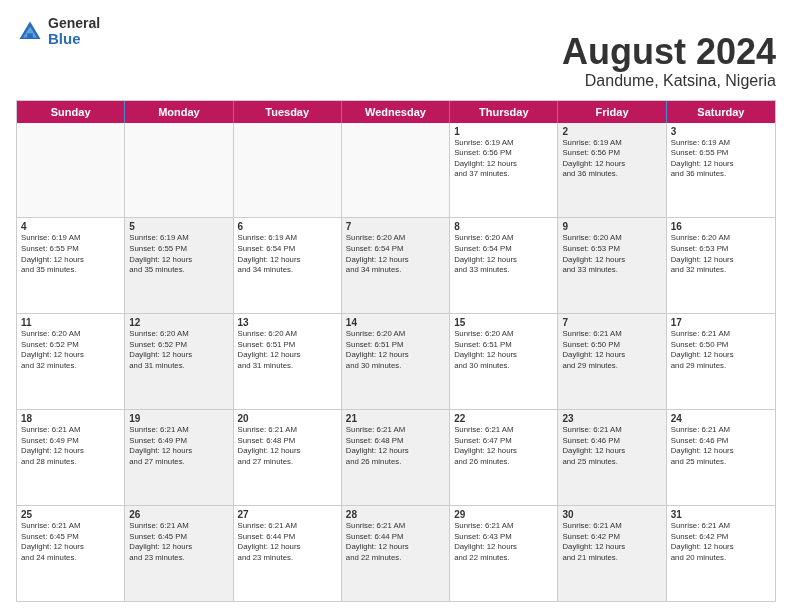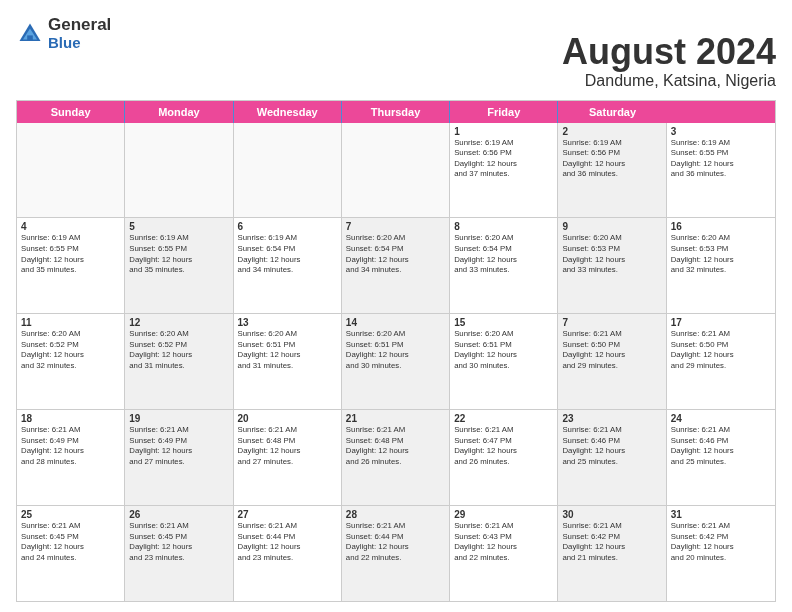--- a/index.html
+++ b/index.html
@@ -27,21 +27,21 @@
       display: flex;
       align-items: center;
       gap: 4px;
     }
     .logo-text {
       display: flex;
       flex-direction: column;
       line-height: 1.1;
     }
     .logo-general {
-      font-size: 17px;
+      font-size: 14px;
       font-weight: bold;
       color: #333;
     }
     .logo-blue {
       font-size: 15px;
       font-weight: bold;
       color: #2a6bb5;
     }
     .logo-icon {
       width: 28px;
@@ -63,21 +63,21 @@
     }
     .calendar {
       flex: 1;
       display: flex;
       flex-direction: column;
       border: 1px solid #ccc;
     }
     .cal-header {
       display: grid;
       grid-template-columns: repeat(7, 1fr);
-      background: #ec4899;
+      background: #be185d;
     }
     .cal-header-cell {
       color: #fff;
       font-size: 11px;
       font-weight: bold;
       padding: 5px 4px;
       text-align: center;
       border-right: 1px solid #4a8bd5;
     }
     .cal-header-cell:last-child { border-right: none; }
@@ -137,20 +137,21 @@
     <div class="title-area">
       <div class="main-title">August 2024</div>
       <div class="subtitle">Dandume, Katsina, Nigeria</div>
     </div>
   </div>
 
   <div class="calendar">
     <div class="cal-header" id="cal-header">
         <div class="cal-header-cell">Sunday</div>
         <div class="cal-header-cell">Monday</div>
+        <div class="cal-header-cell">Tuesday</div>
         <div class="cal-header-cell">Wednesday</div>
         <div class="cal-header-cell">Thursday</div>
         <div class="cal-header-cell">Friday</div>
         <div class="cal-header-cell">Saturday</div>
       </div>
     <div class="cal-body" id="cal-body">
         <div class="cal-row">
           <div class="cal-cell empty"></div>
           <div class="cal-cell empty"></div>
           <div class="cal-cell empty"></div>

